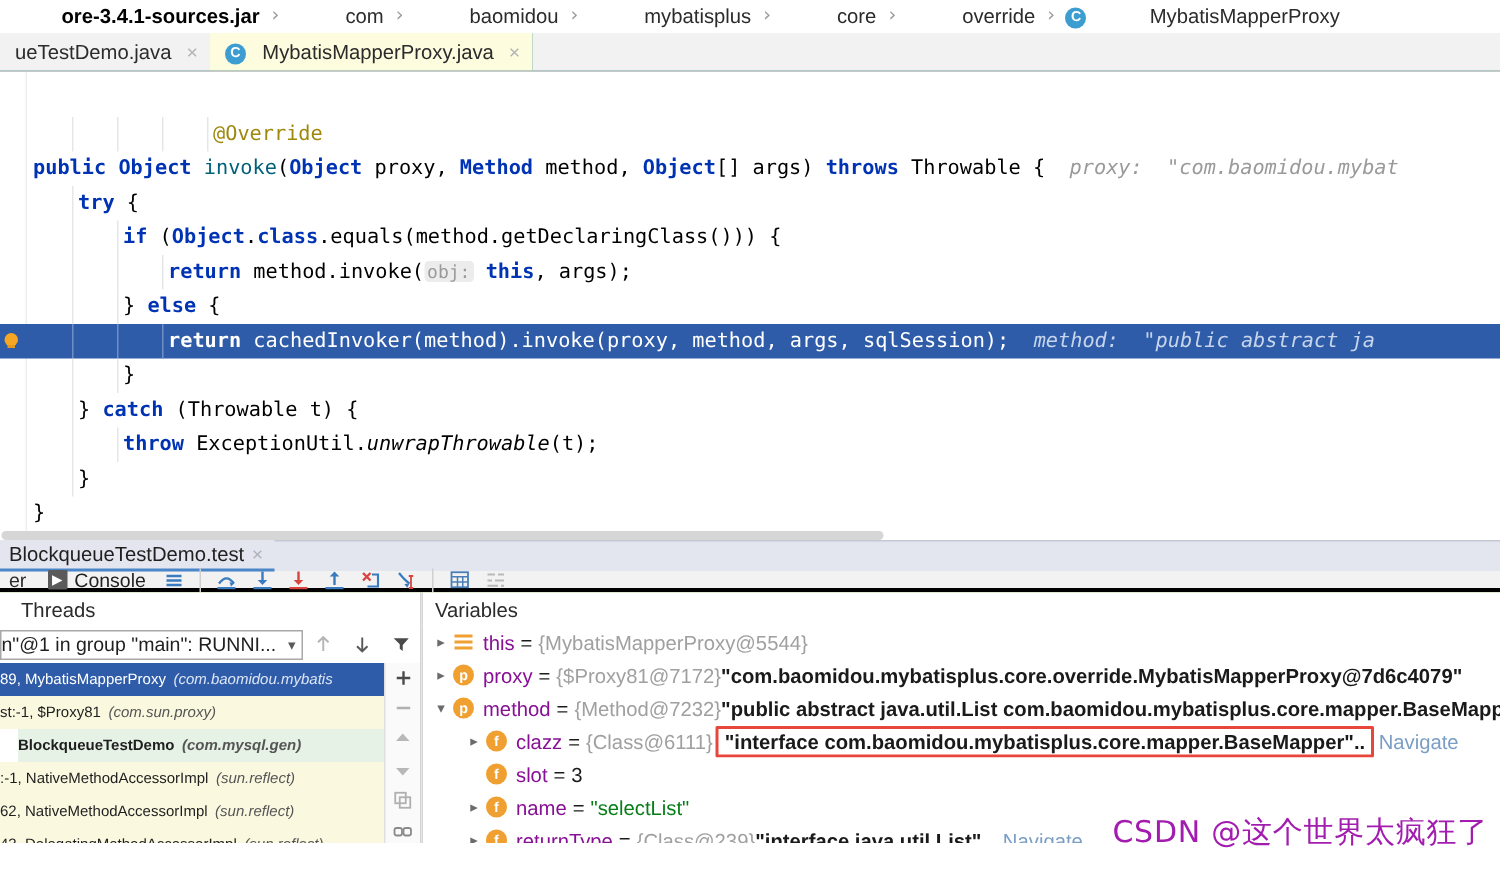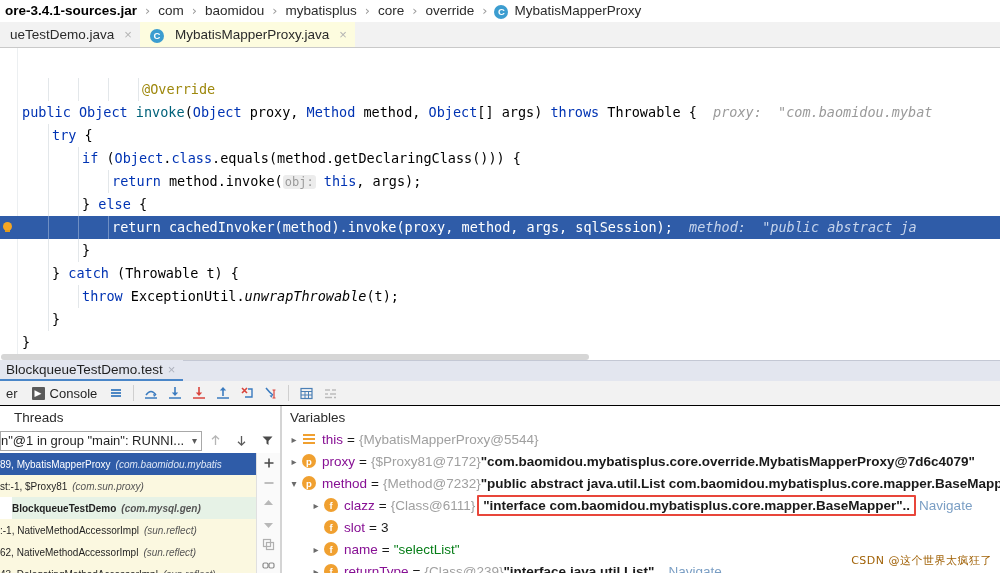--- a/index.html
+++ b/index.html
@@ -13,21 +13,21 @@
   }
   #app { position: relative; width: 1000px; height: 582px; }
 
   
   .breadcrumb {
     height: 22px; display: flex; align-items: center;
     padding-left: 0px; background: #ffffff;
     font-size: 13.5px; white-space: nowrap;
     border-bottom: 1px solid #ffffff;
   }
-  .crumb { color: #2b2b2b; padding: 0 1px; }
+  .crumb { color: #2b2b2b; padding: 0 1px; margin-left: 36px; }
   .crumb.first { font-weight: bold; color: #000; }
   .crumb.last { color: #2b2b2b; }
   .crumb-sep {
     color: #9a9a9a; font-size: 13px; padding: 0 7px;
     font-family: "DejaVu Sans", sans-serif;
   }
   .cls-badge {
     display: inline-flex; align-items: center; justify-content: center;
     width: 14px; height: 14px; border-radius: 50%;
     background: #3c9dd0; color: #fff; font-size: 9.5px;
@@ -63,21 +63,21 @@
     font-size: 13.5px; line-height: 23px; padding-top: 30px;
     white-space: pre; color: #000;
   }
   .line { position: relative; height: 23px; padding-left: 22px; }
   .line.hl { background: #2f5ca8; color: #ffffff; }
   .line.hl .kw, .line.hl .ident, .line.hl .plain { color: #ffffff; }
   .indent-guide {
     position: absolute; top: 0; width: 1px; height: 23px; background: #e3e7ea;
   }
   .line.hl .indent-guide { background: #6f8fc4; }
-  .kw { color: #0033b3; font-weight: normal; }
+  .kw { color: #0033b3; font-weight: bold; }
   .anno { color: #9e880d; }
   .fn { color: #00627a; }
   .italicfn { font-style: italic; }
   .hint {
     color: #9a9a9a; font-style: italic;
   }
   .line.hl .hint { color: #c6d4ec; }
   .param-hint {
     background: #ececec; color: #9a9a9a; border-radius: 3px;
     padding: 0 2px; font-style: normal; font-size: 12px;
@@ -110,22 +110,22 @@
   .dbg-tab {
     display: flex; align-items: center; gap: 5px;
     height: 21px; padding: 0 8px 0 6px; font-size: 13.5px; color: #1f1f1f;
     border-bottom: 2px solid #4a86c8; background: #e3e6ef;
   }
   .dbg-tab .x { color: #aeb2bd; font-size: 13px; }
   .dbg-tab-filler { flex: 1; background: #e3e6ef; border-left: 1px solid #ced2de; }
   .dbg-tab-filler2 { width: 256px; background: #e3e6ef; border-left:1px solid #ced2de;}
 
   .debug-toolbar {
-    height: 25px; display: flex; align-items: center;
-    background: #f2f2f2; border-bottom: 1px solid #000000;
+    height: 14px; display: flex; align-items: center;
+    background: #f2f2f2; border-bottom: 3px solid #000000;
     gap: 2px; padding-left: 0px;
   }
   .tool-tabname { font-size: 13px; color: #2b2b2b; padding: 0 6px; }
   .console-btn {
     display: flex; align-items: center; gap: 5px;
     padding: 0 6px; font-size: 13px; color: #1f1f1f;
   }
   .console-ico {
     width: 13px; height: 13px; background: #5a5a5a; color: #fff;
     font-size: 9px; display: flex; align-items: center; justify-content: center;
@@ -207,21 +207,21 @@
   .vnum { color: #1a1a1a; }
   .navlink { color: #7a9ec4; padding-left: 3px; }
   .vdots { color: #6b6b6b; }
   .redbox {
     border: 2px solid #e8463a; padding: 0px 4px; margin-left: 2px;
     display: inline-block; line-height: 17px; border-radius: 1px;
   }
 
   .watermark {
     position: absolute; right: 8px; bottom: 14px;
-    color: #a16207; font-size: 11px; letter-spacing: 0.5px;
+    color: #a21caf; font-size: 20px; letter-spacing: 0.5px;
     font-family: "DejaVu Sans", sans-serif; pointer-events: none;
   }
 </style>
 </head>
 <body>
 
 <div id="app">
 
   <div class="breadcrumb">
     <span style="width:4px"></span>

